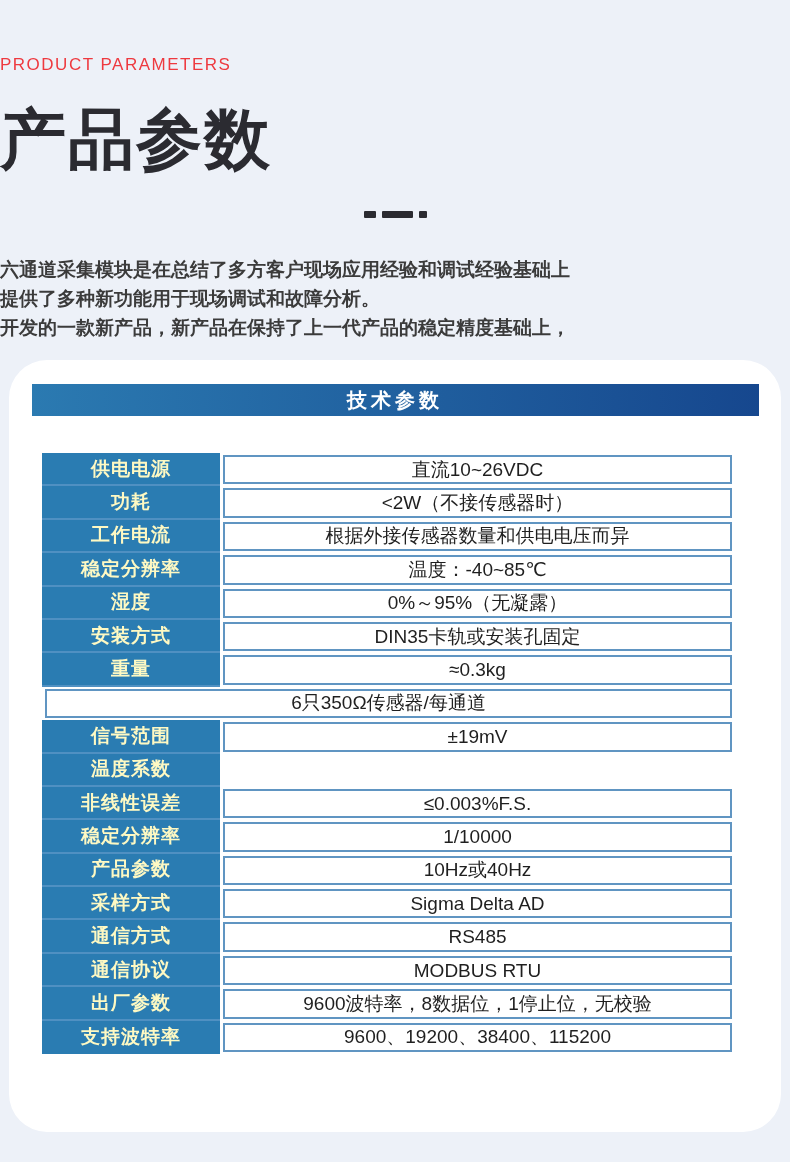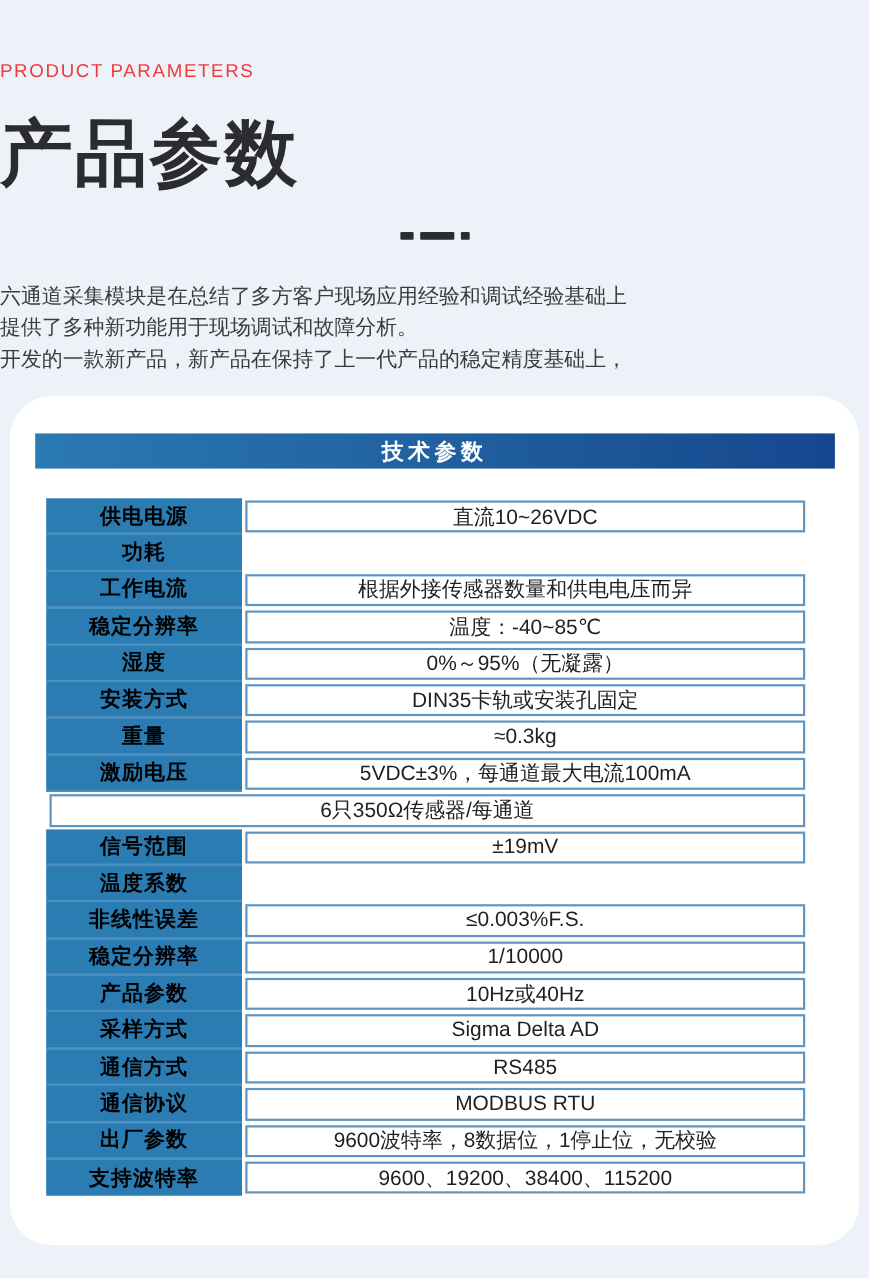--- a/index.html
+++ b/index.html
@@ -33,53 +33,54 @@
     background: var(--ink, #2b2b31);
   }
   .divider .d1 { width: 12px; }
   .divider .d2 { width: 31px; }
   .divider .d3 { width: 8px; }
   .intro {
     margin-top: 37px;
     font-size: 19px;
     line-height: 29px;
     color: #3b3b3b;
+    font-weight: bold;
   }
   .card {
     width: 772px;
     height: 772px;
     margin: 18px auto 0;
     background: #ffffff;
     border-radius: 38px;
   }
   .section-bar {
     margin: 0 auto;
     position: relative;
-    top: 34px;
+    top: 24px;
     width: 727px;
     height: 32px;
     background: linear-gradient(to right, var(--bar-from, #2b7ab1), var(--bar-to, #16478e));
     color: #ffffff;
     font-size: 20px;
     font-weight: bold;
     letter-spacing: 4px;
     display: flex; align-items: center; justify-content: center;
   }
   .params {
     position: relative;
     top: 61px;
     margin: 0 auto;
     width: 706px;
   }
   .param-row { display: flex; height: 33.4px; }
   .param-label {
     width: 178px;
     background: var(--label-bg, #2a7cb2);
     border-bottom: 2px solid #4f90c2;
-    color: #000000;
+    color: #fef9c3;
     font-size: 19px;
     font-weight: bold;
     display: flex; align-items: center; justify-content: center;
     letter-spacing: 1px;
   }
   .param-row:last-child .param-label { border-bottom: none; }
   .param-value {
     flex: 1;
     margin: 2px 16px 2px 3px;
     border: 2px solid var(--value-border, #6095c2);
@@ -111,44 +112,41 @@
   <div class="section-bar">
     <span>技术参数</span>
   </div>
   <div class="params">
       <div class="param-row">
         <div class="param-label">供电电源</div>
         <div class="param-value">直流10~26VDC</div>
       </div>
       <div class="param-row">
         <div class="param-label">功耗</div>
+        <div class="param-value">&lt;2W（不接传感器时）</div>
       </div>
       <div class="param-row">
         <div class="param-label">工作电流</div>
         <div class="param-value">根据外接传感器数量和供电电压而异</div>
       </div>
       <div class="param-row">
         <div class="param-label">稳定分辨率</div>
         <div class="param-value">温度：-40~85℃</div>
       </div>
       <div class="param-row">
         <div class="param-label">湿度</div>
         <div class="param-value">0%～95%（无凝露）</div>
       </div>
       <div class="param-row">
         <div class="param-label">安装方式</div>
         <div class="param-value">DIN35卡轨或安装孔固定</div>
       </div>
       <div class="param-row">
         <div class="param-label">重量</div>
         <div class="param-value">≈0.3kg</div>
-      </div>
-      <div class="param-row">
-        <div class="param-label">激励电压</div>
-        <div class="param-value">5VDC±3%，每通道最大电流100mA</div>
       </div>
       <div class="param-row">
         <div class="param-value">6只350Ω传感器/每通道</div>
       </div>
       <div class="param-row">
         <div class="param-label">信号范围</div>
         <div class="param-value">±19mV</div>
       </div>
       <div class="param-row">
         <div class="param-label">温度系数</div>

